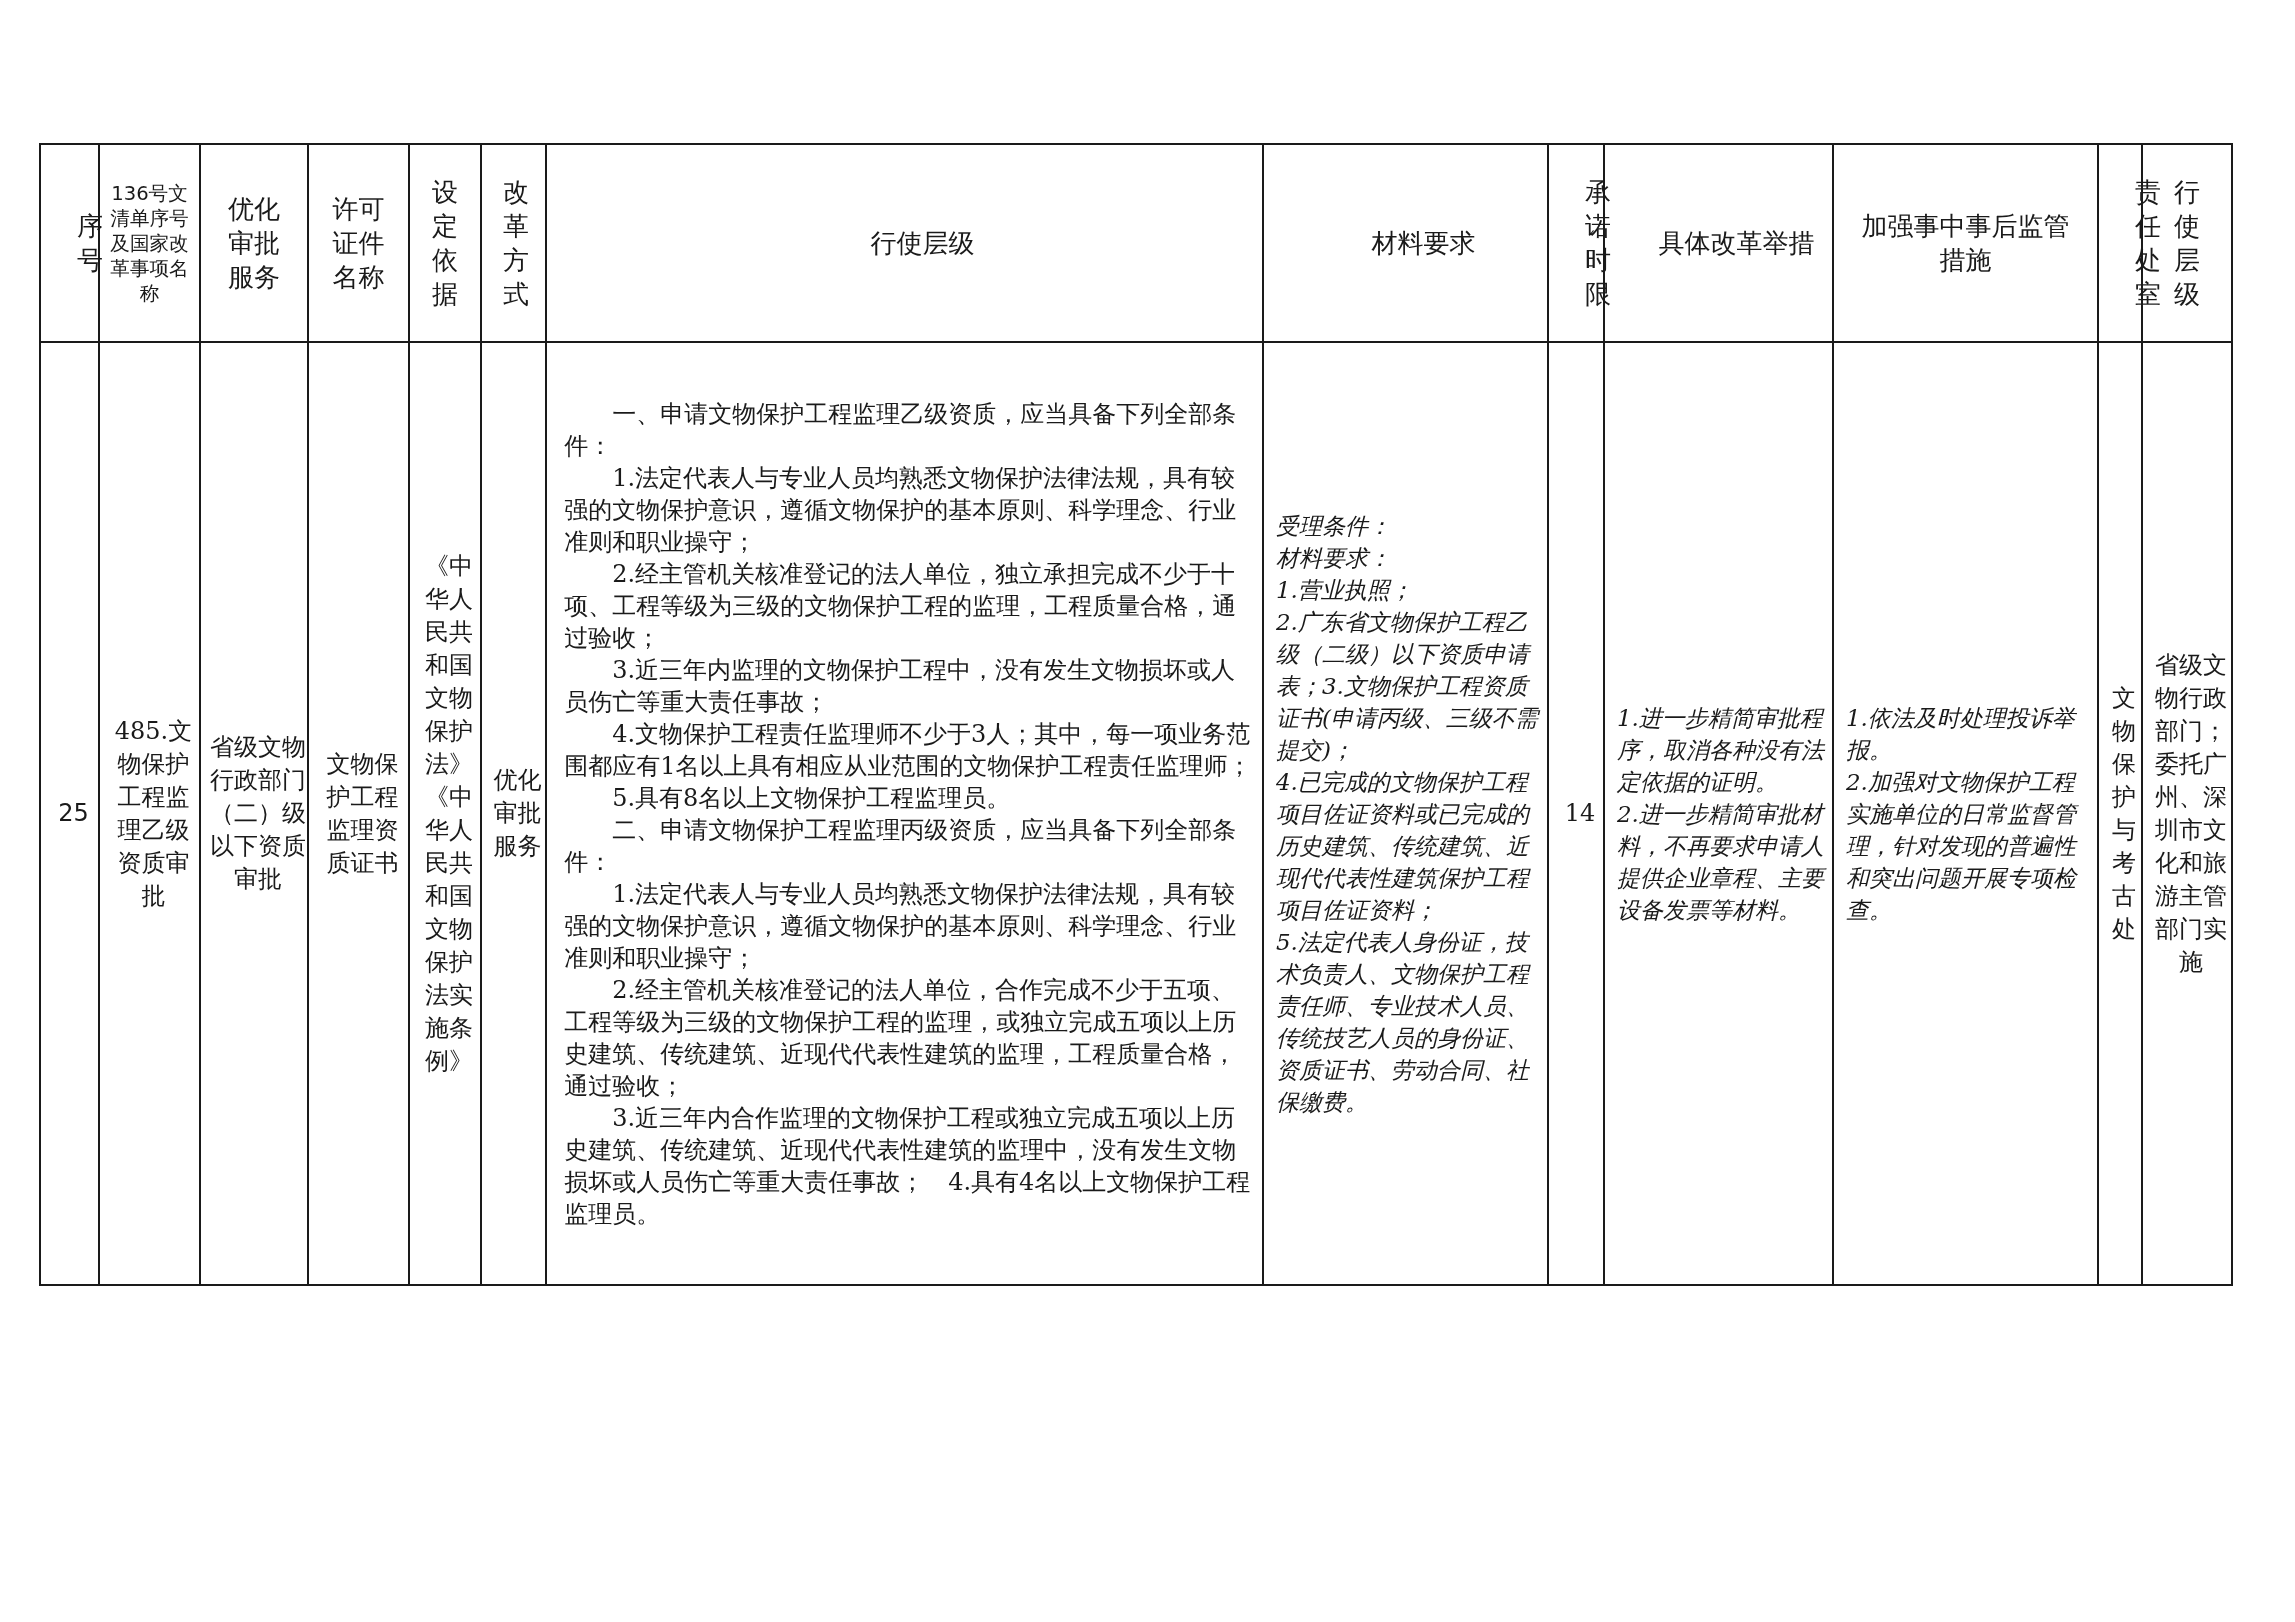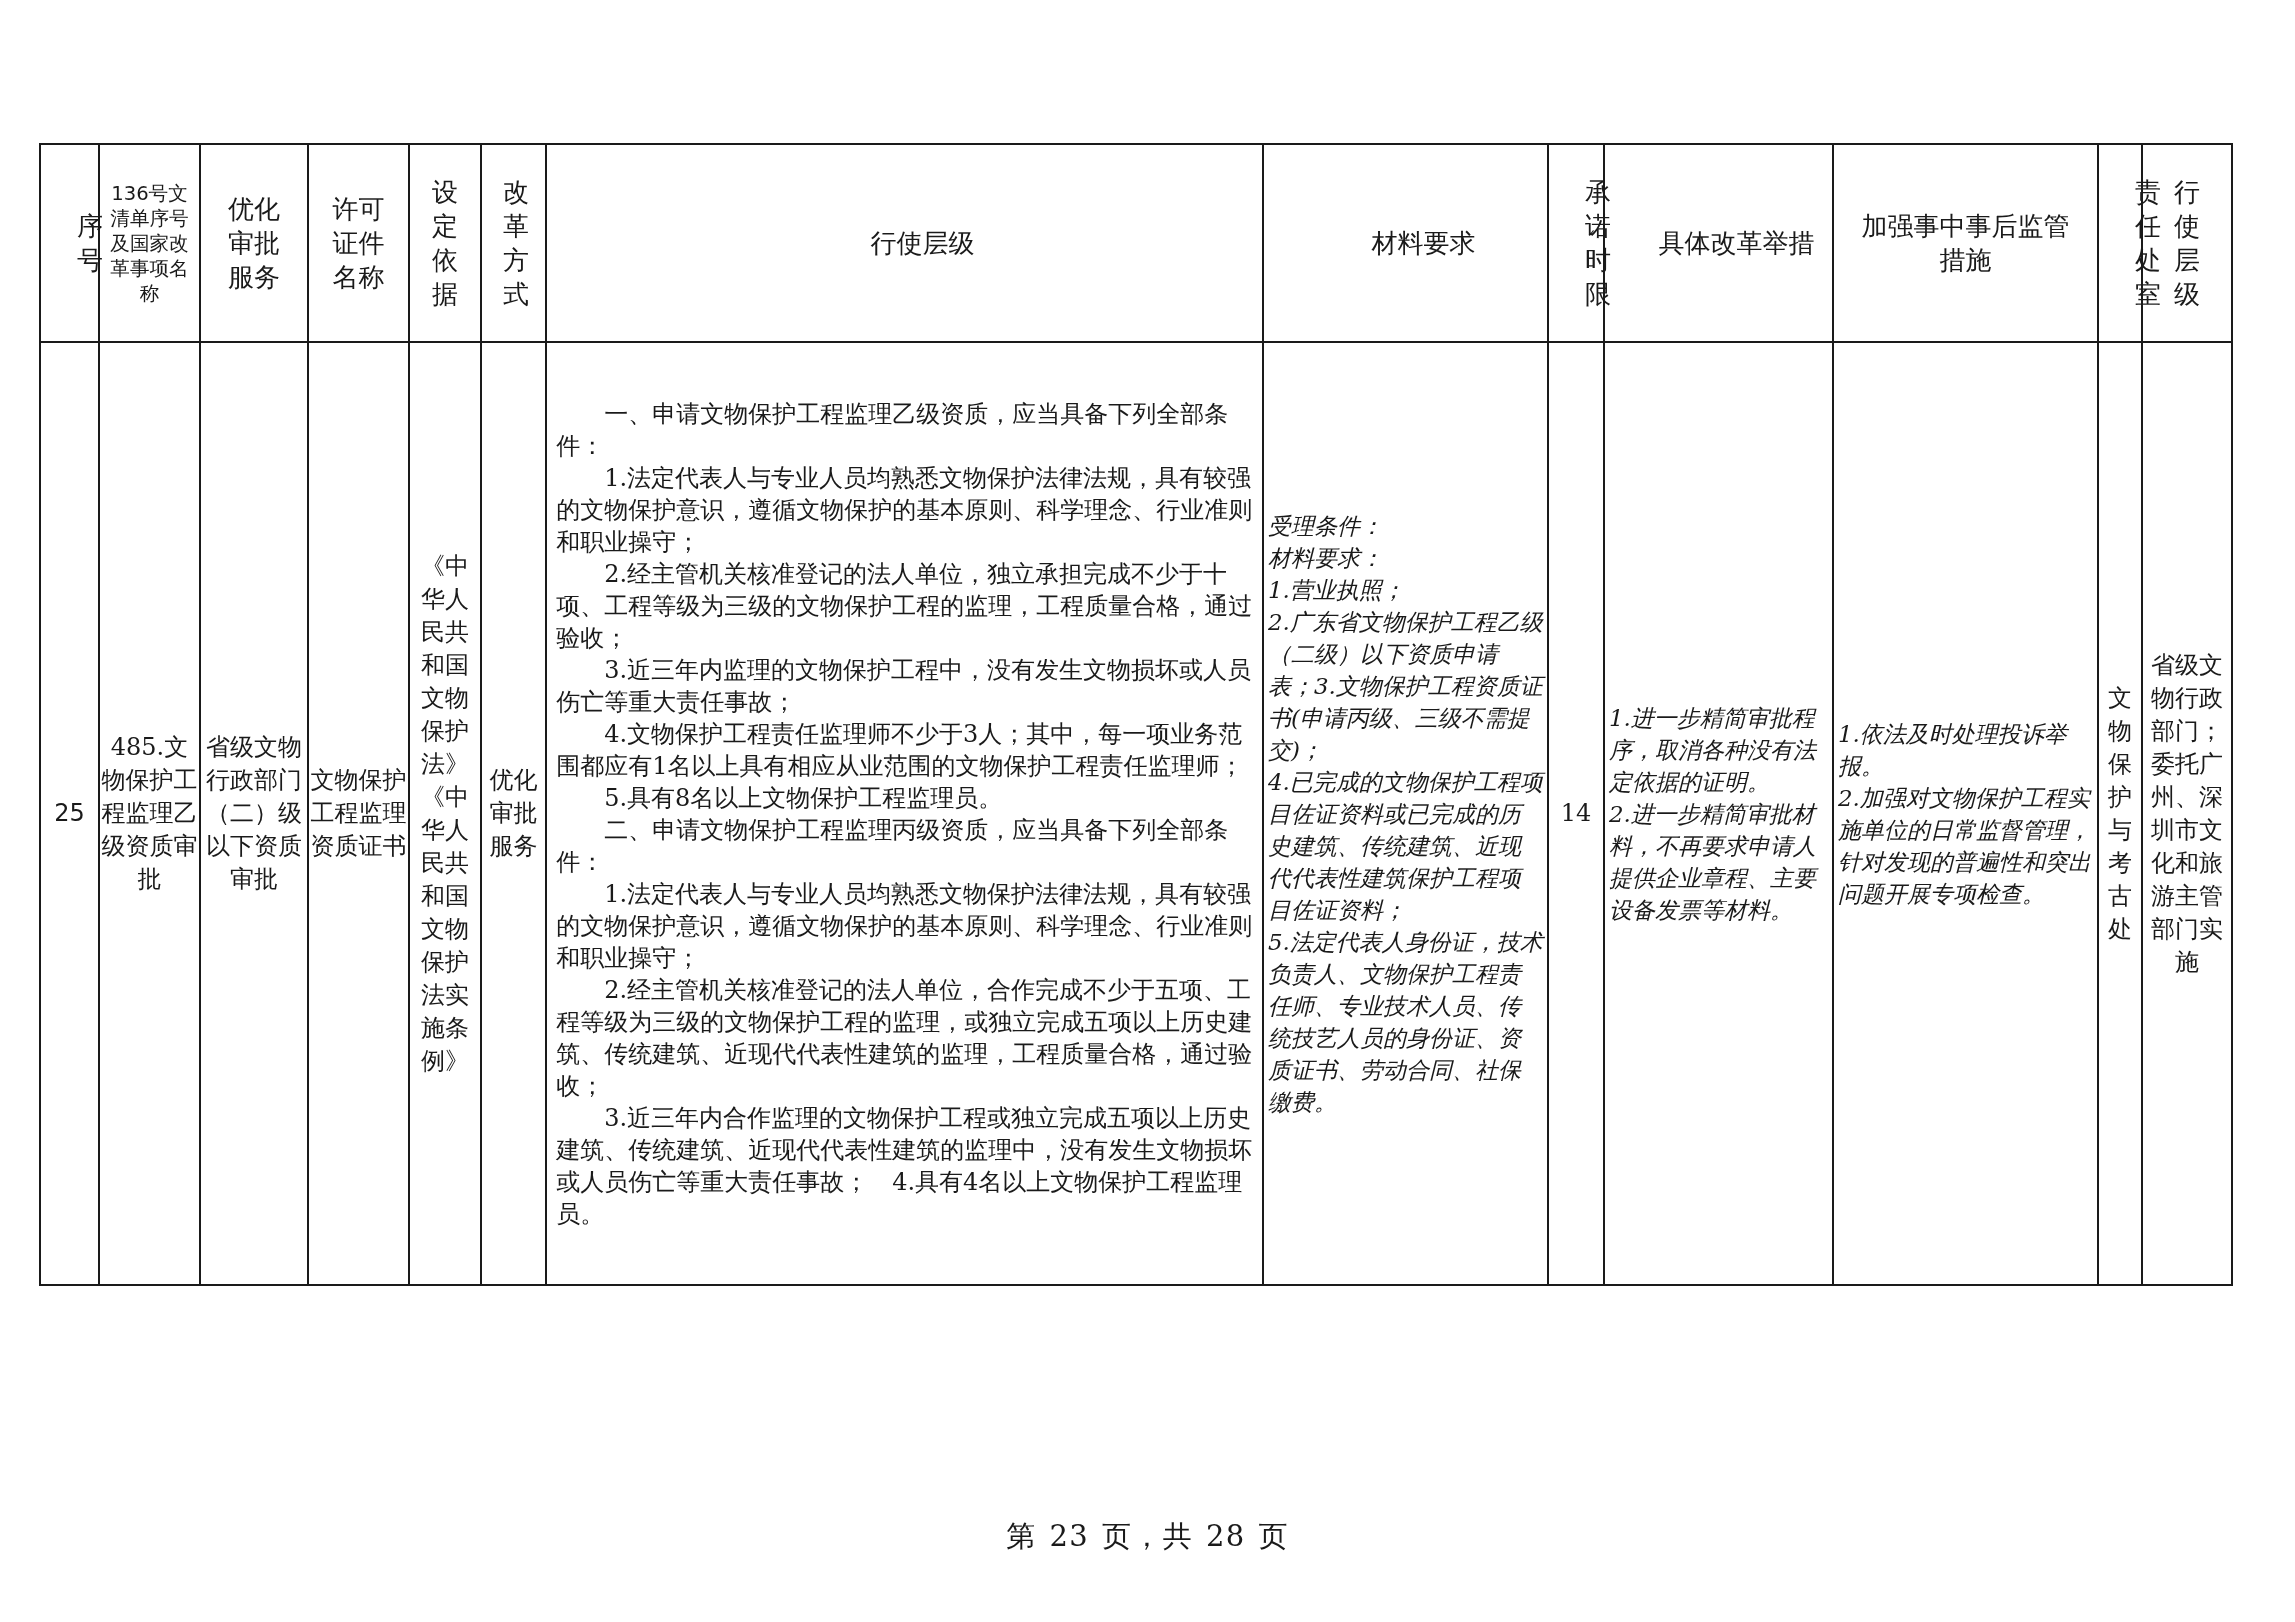--- a/index.html
+++ b/index.html
@@ -15,21 +15,21 @@
   table.main td, table.main th {
     border: 2px solid #1a1a1a; padding: 0; vertical-align: middle;
     text-align: center; word-break: break-all;
   }
   table.main th {
     font-family: "DejaVu Sans", "Liberation Sans", sans-serif;
     font-weight: normal; font-size: 26px; line-height: 34px; height: 196px; padding-left: 36px;
   }
   table.main th.small { font-size: 19.6px; line-height: 25px; padding: 0 10px; }
   table.main th.pad { padding: 0 21px; border-radius: 10px; }
-  tr.body-row td { height: 941px; font-size: 24px; line-height: 33px; }
+  tr.body-row td { height: 941px; font-size: 24px; line-height: 33px; padding-left: 8px; }
   .cell-text { display: inline-block; text-align: center; }
   .sans { font-family: "DejaVu Sans", "Liberation Sans", sans-serif; margin-left: 20px; }
   .para { text-indent: 2em; margin: 0; }
   .line { margin: 0; font-style: italic; }
   .conditions { padding: 0 7.9px 0 9.2px; text-align: left; font-size: 24px; line-height: 32px; }
   .materials { padding: 0 3.9px; text-align: left; font-size: 23px; line-height: 32px; }
   .narrow { padding: 0 5.2px; }
   .footer {
     position: absolute; top: 1517px; left: 0; width: 2295px; text-align: center;
     font-size: 29px; letter-spacing: 1.3px;
@@ -131,17 +131,14 @@
         <td class="narrow">
           <span class="cell-text">文物保护与考古处</span>
         </td>
         <td class="narrow">
           <span class="cell-text">省级文物行政部门；委托广州、深圳市文化和旅游主管部门实施</span>
         </td>
       </tr>
     </tbody>
   </table>
 
-  <div class="footer">
-    <span>第</span><span>23</span><span>页，共</span><span>28</span><span>页</span>
-  </div>
 </div>
 
 
 </body></html>

